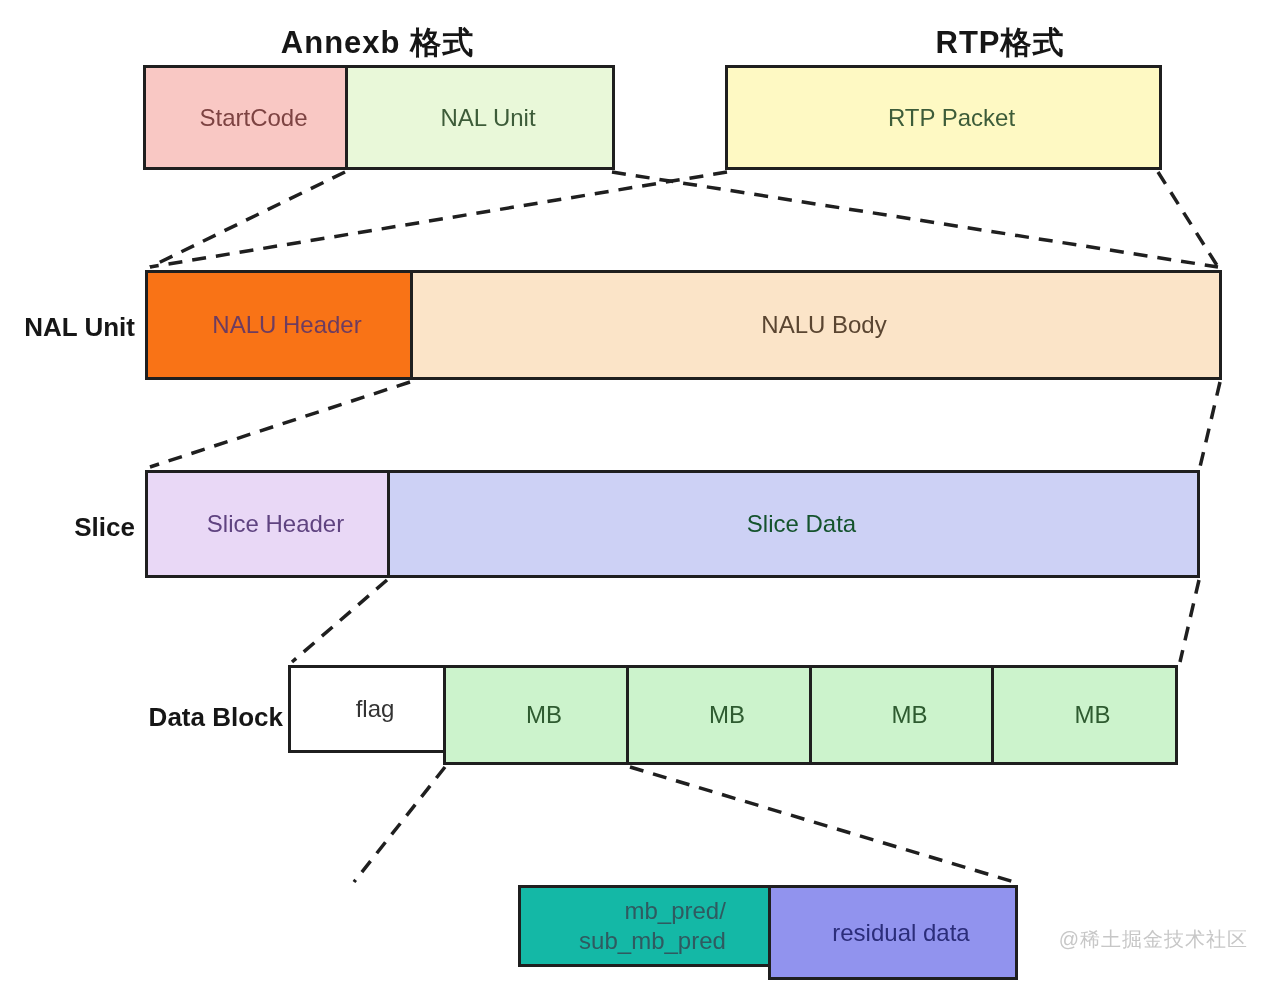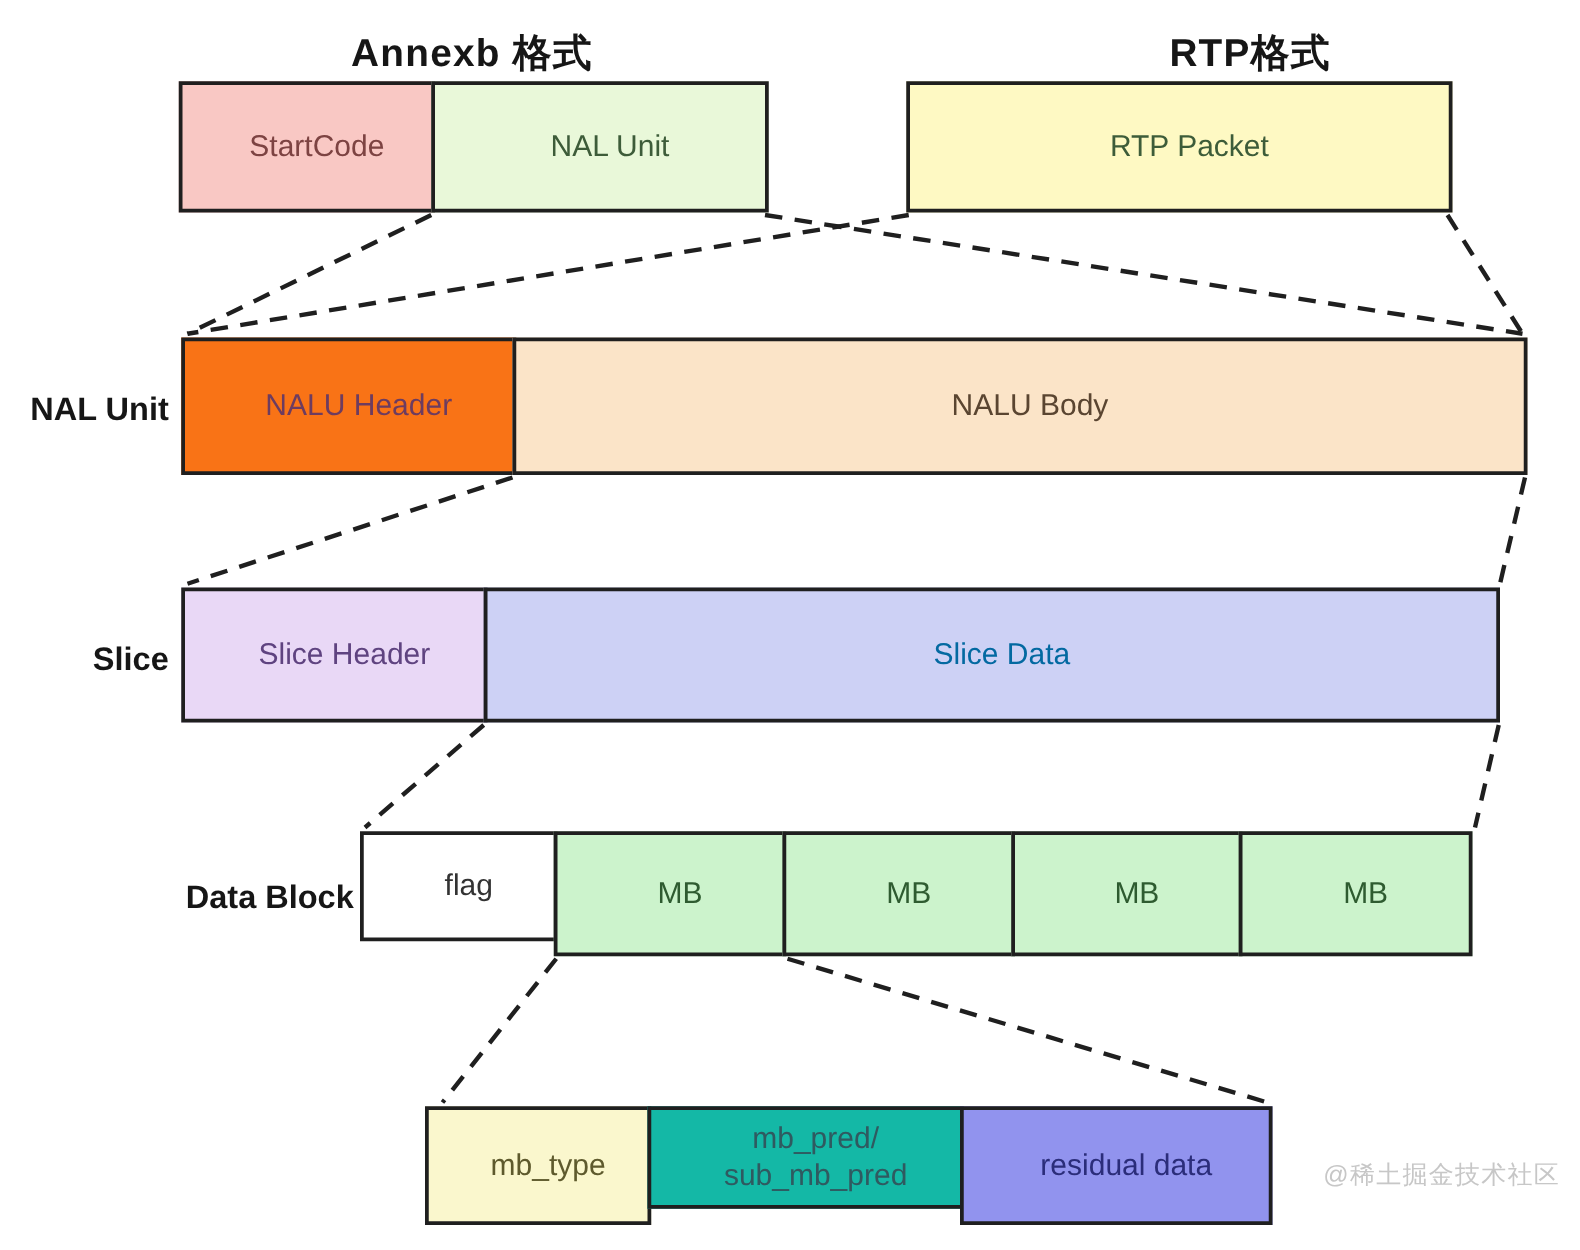--- a/index.html
+++ b/index.html
@@ -29,35 +29,35 @@
   .lbl-nal{left:0;top:312px;width:135px;}
   .lbl-slice{left:0;top:512px;width:135px;}
   .lbl-macro{left:0;top:702px;width:283px;}
   .lbl-mbdata{left:0;top:922px;width:305px;}
 
   .box{
     position:absolute;
     box-sizing:border-box;
     border:3px solid #1f1f1f;
     display:flex;align-items:center;justify-content:center;
-    font-size:24px;line-height:1.25;text-align:center;padding-left:16px;
+    font-size:24px;line-height:1.25;text-align:right;padding-left:16px;
   }
 
   
   .b-startcode{left:143px;top:65px;width:205px;height:105px;background:#f9c8c4;color:#7d4342;}
   .b-nalunit  {left:345px;top:65px;width:270px;height:105px;background:#e9f8d9;color:#3d5c39;}
   .b-rtp      {left:725px;top:65px;width:437px;height:105px;background:#fef9c3;color:#3d5c39;}
 
   
   .b-naluheader{left:145px;top:270px;width:268px;height:110px;background:#f97316;color:#6d3c60;}
   .b-nalubody  {left:410px;top:270px;width:812px;height:110px;background:#fbe4c8;color:#5a4531;}
 
   
   .b-sliceheader{left:145px;top:470px;width:245px;height:108px;background:#e9d8f6;color:#5f4380;}
-  .b-slicedata  {left:387px;top:470px;width:813px;height:108px;background:#cdd1f5;color:#0369a1;}
+  .b-slicedata  {left:387px;top:470px;width:813px;height:108px;background:#cdd1f5;color:#14532d;}
 
   
   .b-flag{left:288px;top:665px;width:158px;height:88px;background:#ffffff;color:#333333;}
   .b-mb1 {left:443px;top:665px;width:186px;height:100px;background:#ccf3cc;color:#2e5b30;}
   .b-mb2 {left:626px;top:665px;width:186px;height:100px;background:#ccf3cc;color:#2e5b30;}
   .b-mb3 {left:809px;top:665px;width:185px;height:100px;background:#ccf3cc;color:#2e5b30;}
   .b-mb4 {left:991px;top:665px;width:187px;height:100px;background:#ccf3cc;color:#2e5b30;}
 
   
   .b-mbtype  {left:340px;top:885px;width:181px;height:95px;background:#faf7cd;color:#5e5a2d;}
@@ -106,20 +106,19 @@
   <div class="box b-sliceheader">Slice Header</div>
   <div class="box b-slicedata">Slice Data</div>
 
   <div class="row-label lbl-macro">Data Block</div>
   <div class="box b-flag">flag</div>
   <div class="box b-mb1">MB</div>
   <div class="box b-mb2">MB</div>
   <div class="box b-mb3">MB</div>
   <div class="box b-mb4">MB</div>
 
-  <div class="box b-mbtype">mb_type</div>
   <div class="box b-mbpred">mb_pred/
 sub_mb_pred</div>
   <div class="box b-residual">residual data</div>
 
   <div class="watermark">@稀土掘金技术社区</div>
 
 </div>
 
 </body></html>

